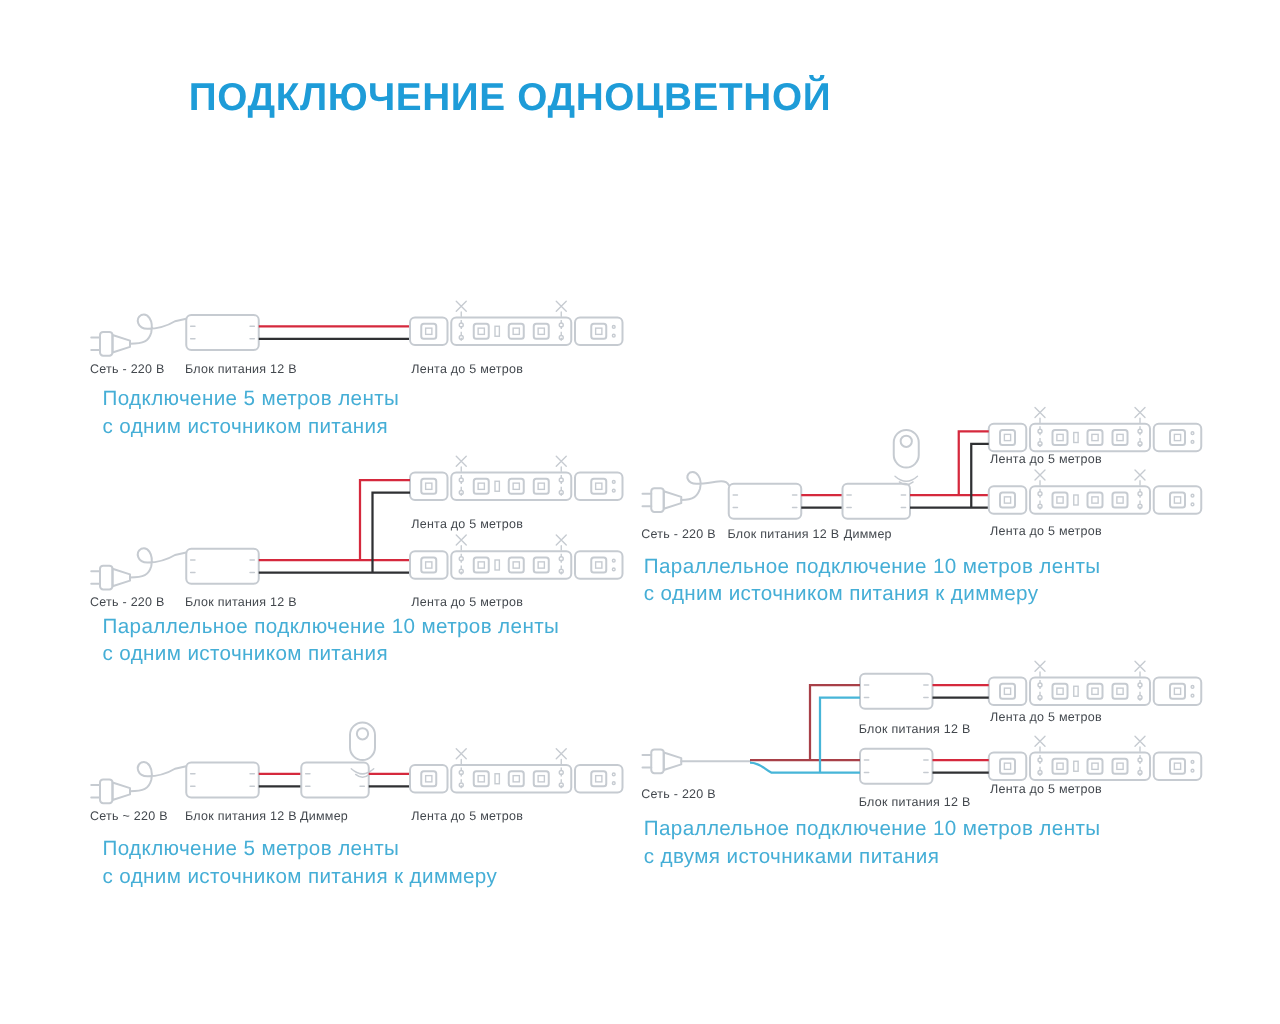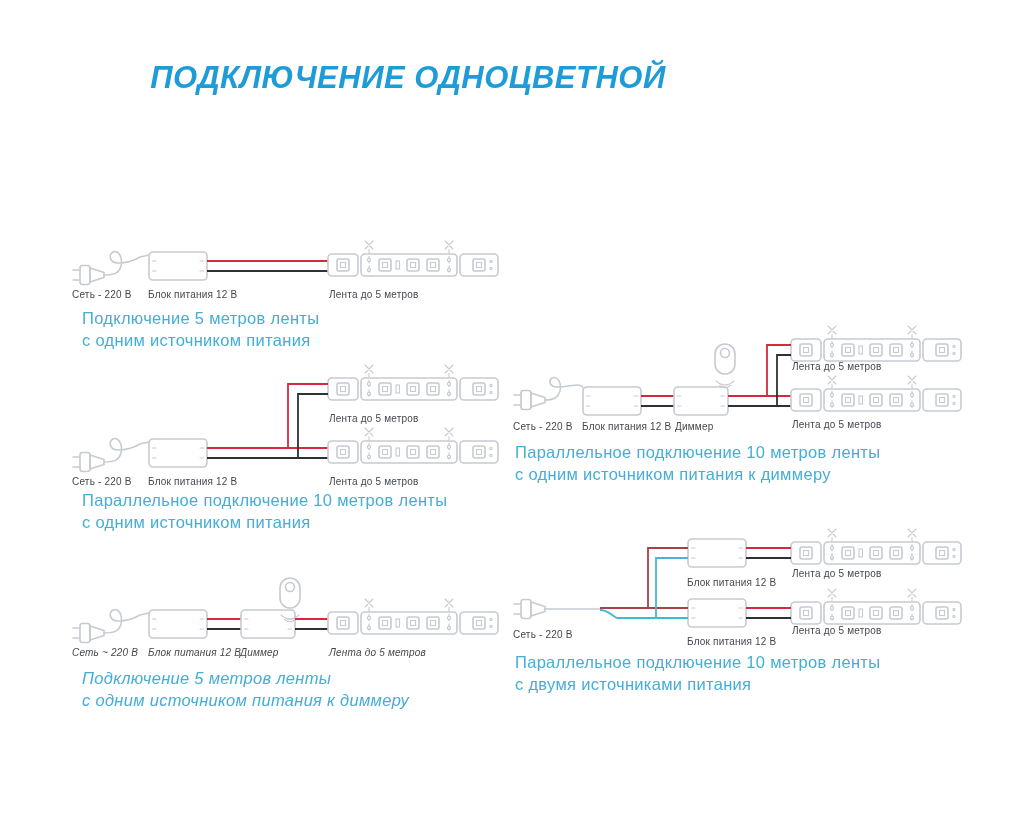--- a/index.html
+++ b/index.html
@@ -2,21 +2,21 @@
 <html><head>
 <meta charset="utf-8">
 <style>
   html,body{margin:0;padding:0;}
   body{
     width:1024px;height:819px;position:relative;background:#ffffff;
     font-family:"Liberation Sans",sans-serif;overflow:hidden;
   }
   .title{
     position:absolute;top:56px;left:0;width:816px;text-align:center;
-    color:#1e9cd8;font-weight:bold;font-size:31px;line-height:44px;letter-spacing:.5px;font-style:italic;
+    color:#1e9cd8;font-weight:bold;font-size:31px;line-height:44px;letter-spacing:.5px;
   }
   .diagram{position:absolute;}
   .diagram svg{overflow:visible;display:block;}
   
   .sg{stroke:#c6cbd1;fill:none;stroke-width:1.6;stroke-linecap:round;stroke-linejoin:round;}
   .sg-thin{stroke:#c6cbd1;fill:none;stroke-width:1.1;stroke-linecap:round;}
   .sg-dash{stroke:#c6cbd1;fill:none;stroke-width:1.1;stroke-dasharray:2.5 2.2;}
   
   .w-red{stroke:#d5293d;fill:none;stroke-width:1.8;}
   .w-black{stroke:#2f3033;fill:none;stroke-width:1.8;}
@@ -118,21 +118,21 @@
     <use href="#g-strip" transform="translate(267,65)"></use>
     <text class="lbl" x="269" y="59">Лента до 5 метров</text>
     <text class="lbl" x="12" y="122">Сеть - 220 В</text>
     <text class="lbl" x="88" y="122">Блок питания 12 В</text>
     <text class="lbl" x="269" y="122">Лента до 5 метров</text>
     <text class="cap" x="22" y="143">Параллельное подключение 10 метров ленты</text>
     <text class="cap" x="22" y="165">с одним источником питания</text>
   </svg>
 </div>
 
-<div class="diagram" style="left:60px;top:572px;font-style:italic;">
+<div class="diagram" style="left:60px;top:572px;">
   <svg width="440" height="145" viewBox="0 0 440 145">
     <use href="#g-remote" transform="translate(218,5)"></use>
     <use href="#g-plug" transform="translate(12,48)"></use>
     <path class="sg" d="M44,61 C55,61 59,59 61,52 C63,42 58,36 53,38 C48,41 50,49 58,49 C67,49 75,46 80,43 L89,41"></path>
     <use href="#g-psu" transform="translate(88,37)"></use>
     <path class="w-red" d="M147,47 H181"></path>
     <path class="w-black" d="M147,57 H181"></path>
     <use href="#g-dimmer" transform="translate(180,37)"></use>
     <path class="w-red" d="M235,47 H268"></path>
     <path class="w-black" d="M235,57 H268"></path>

